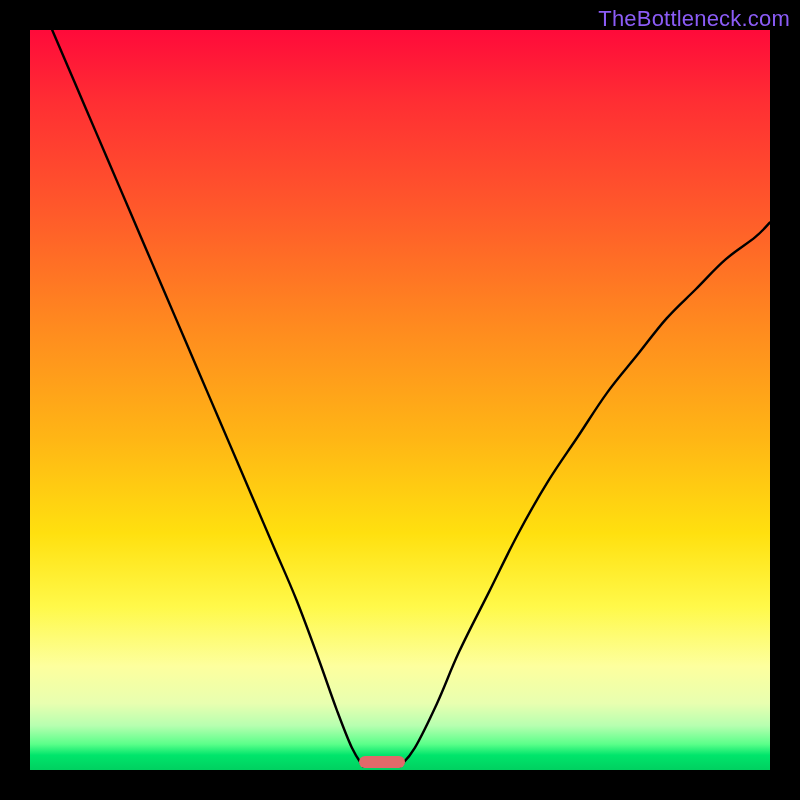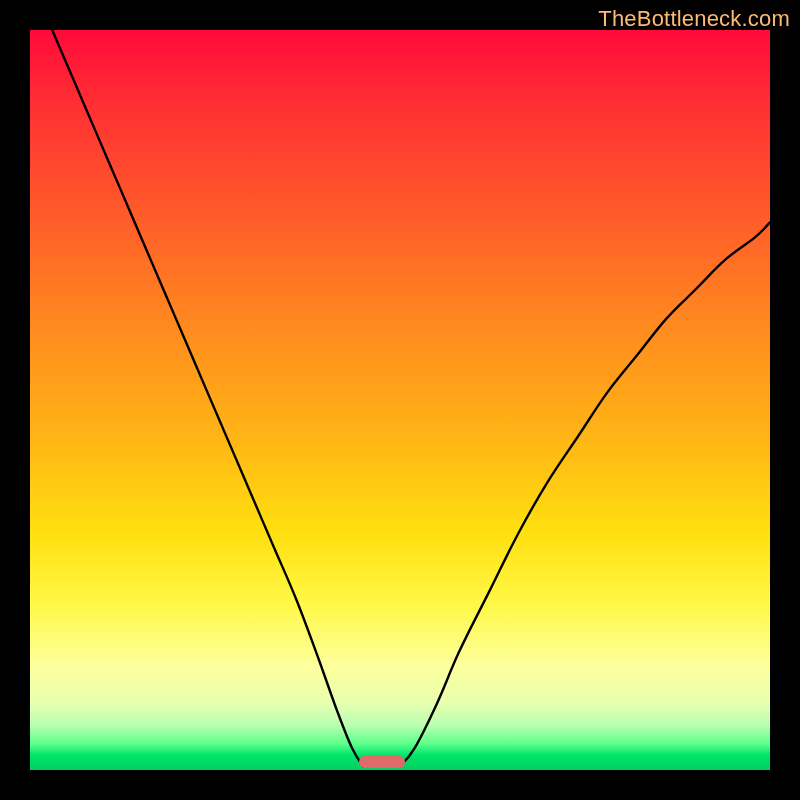--- a/index.html
+++ b/index.html
@@ -53,21 +53,21 @@
   }
   .marker {
     position: absolute;
     background: #e06a6a;
     border-radius: 6px;
   }
   .watermark {
     position: absolute;
     top: 6px;
     right: 10px;
-    color: #fdba74;
+    color: #8b5cf6;
     font-size: 22px;
     font-weight: 500;
     letter-spacing: 0.2px;
     user-select: none;
   }
 </style>
 </head>
 <body>
 
 <div class="watermark">TheBottleneck.com</div>

